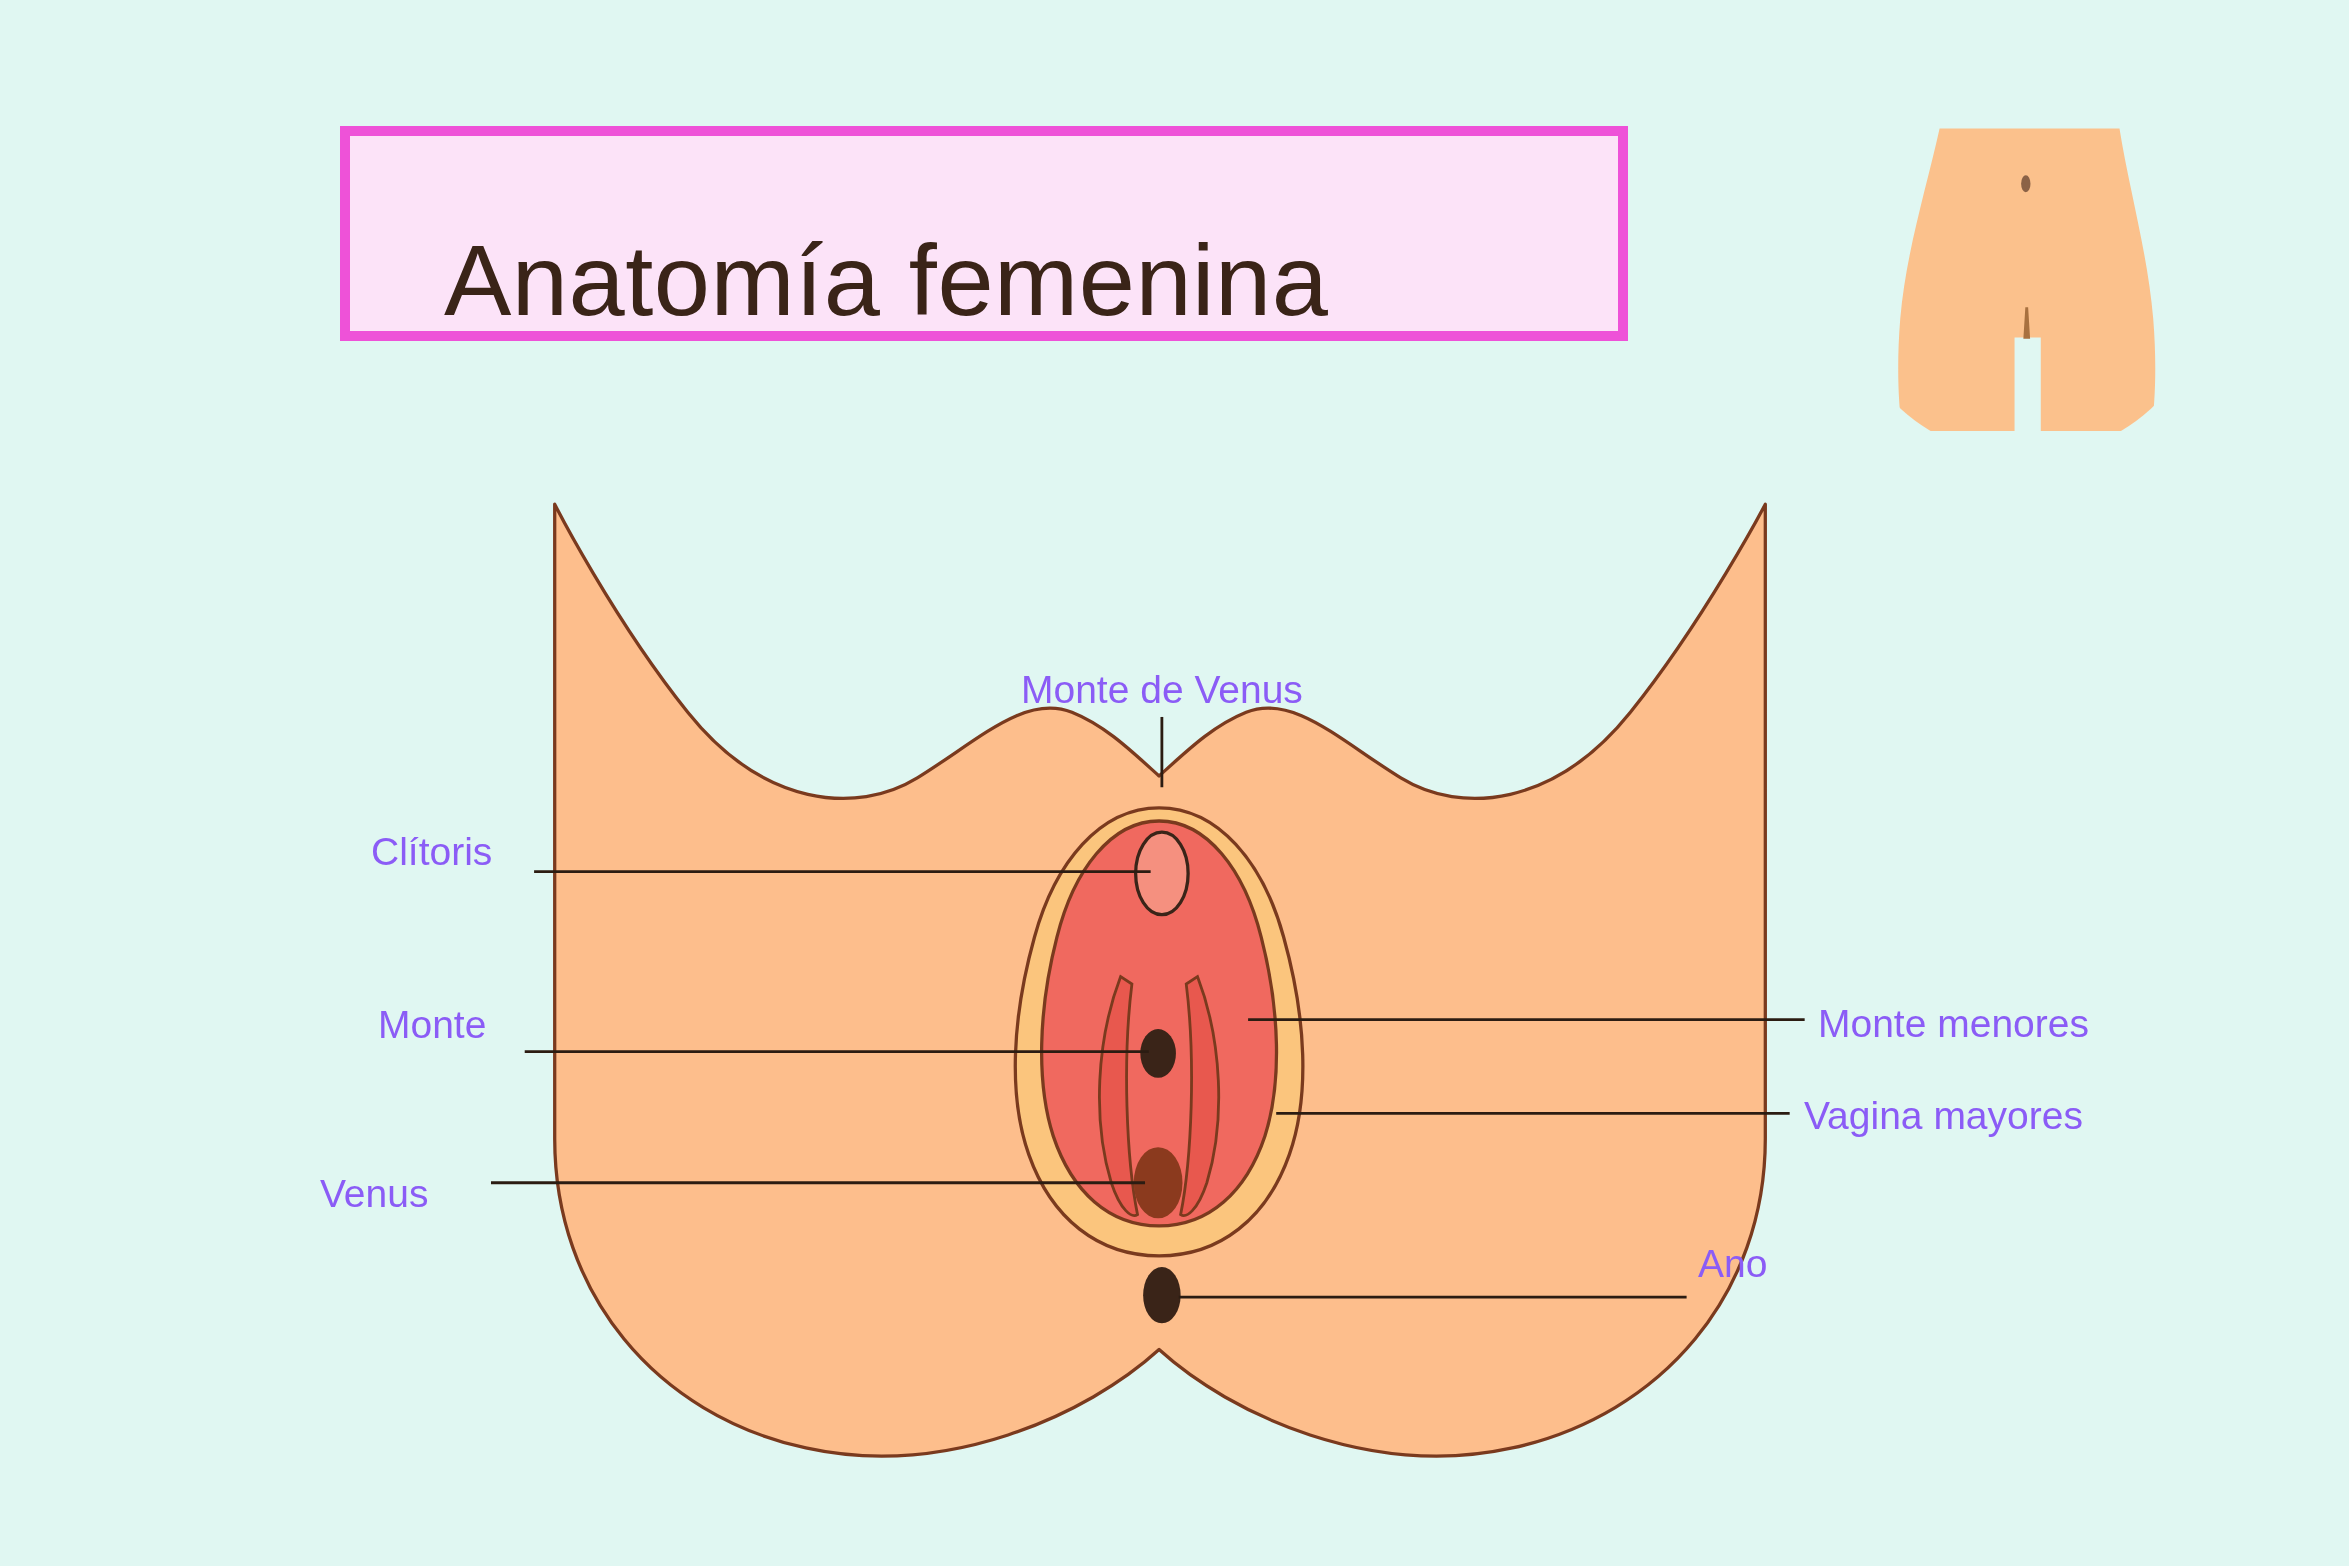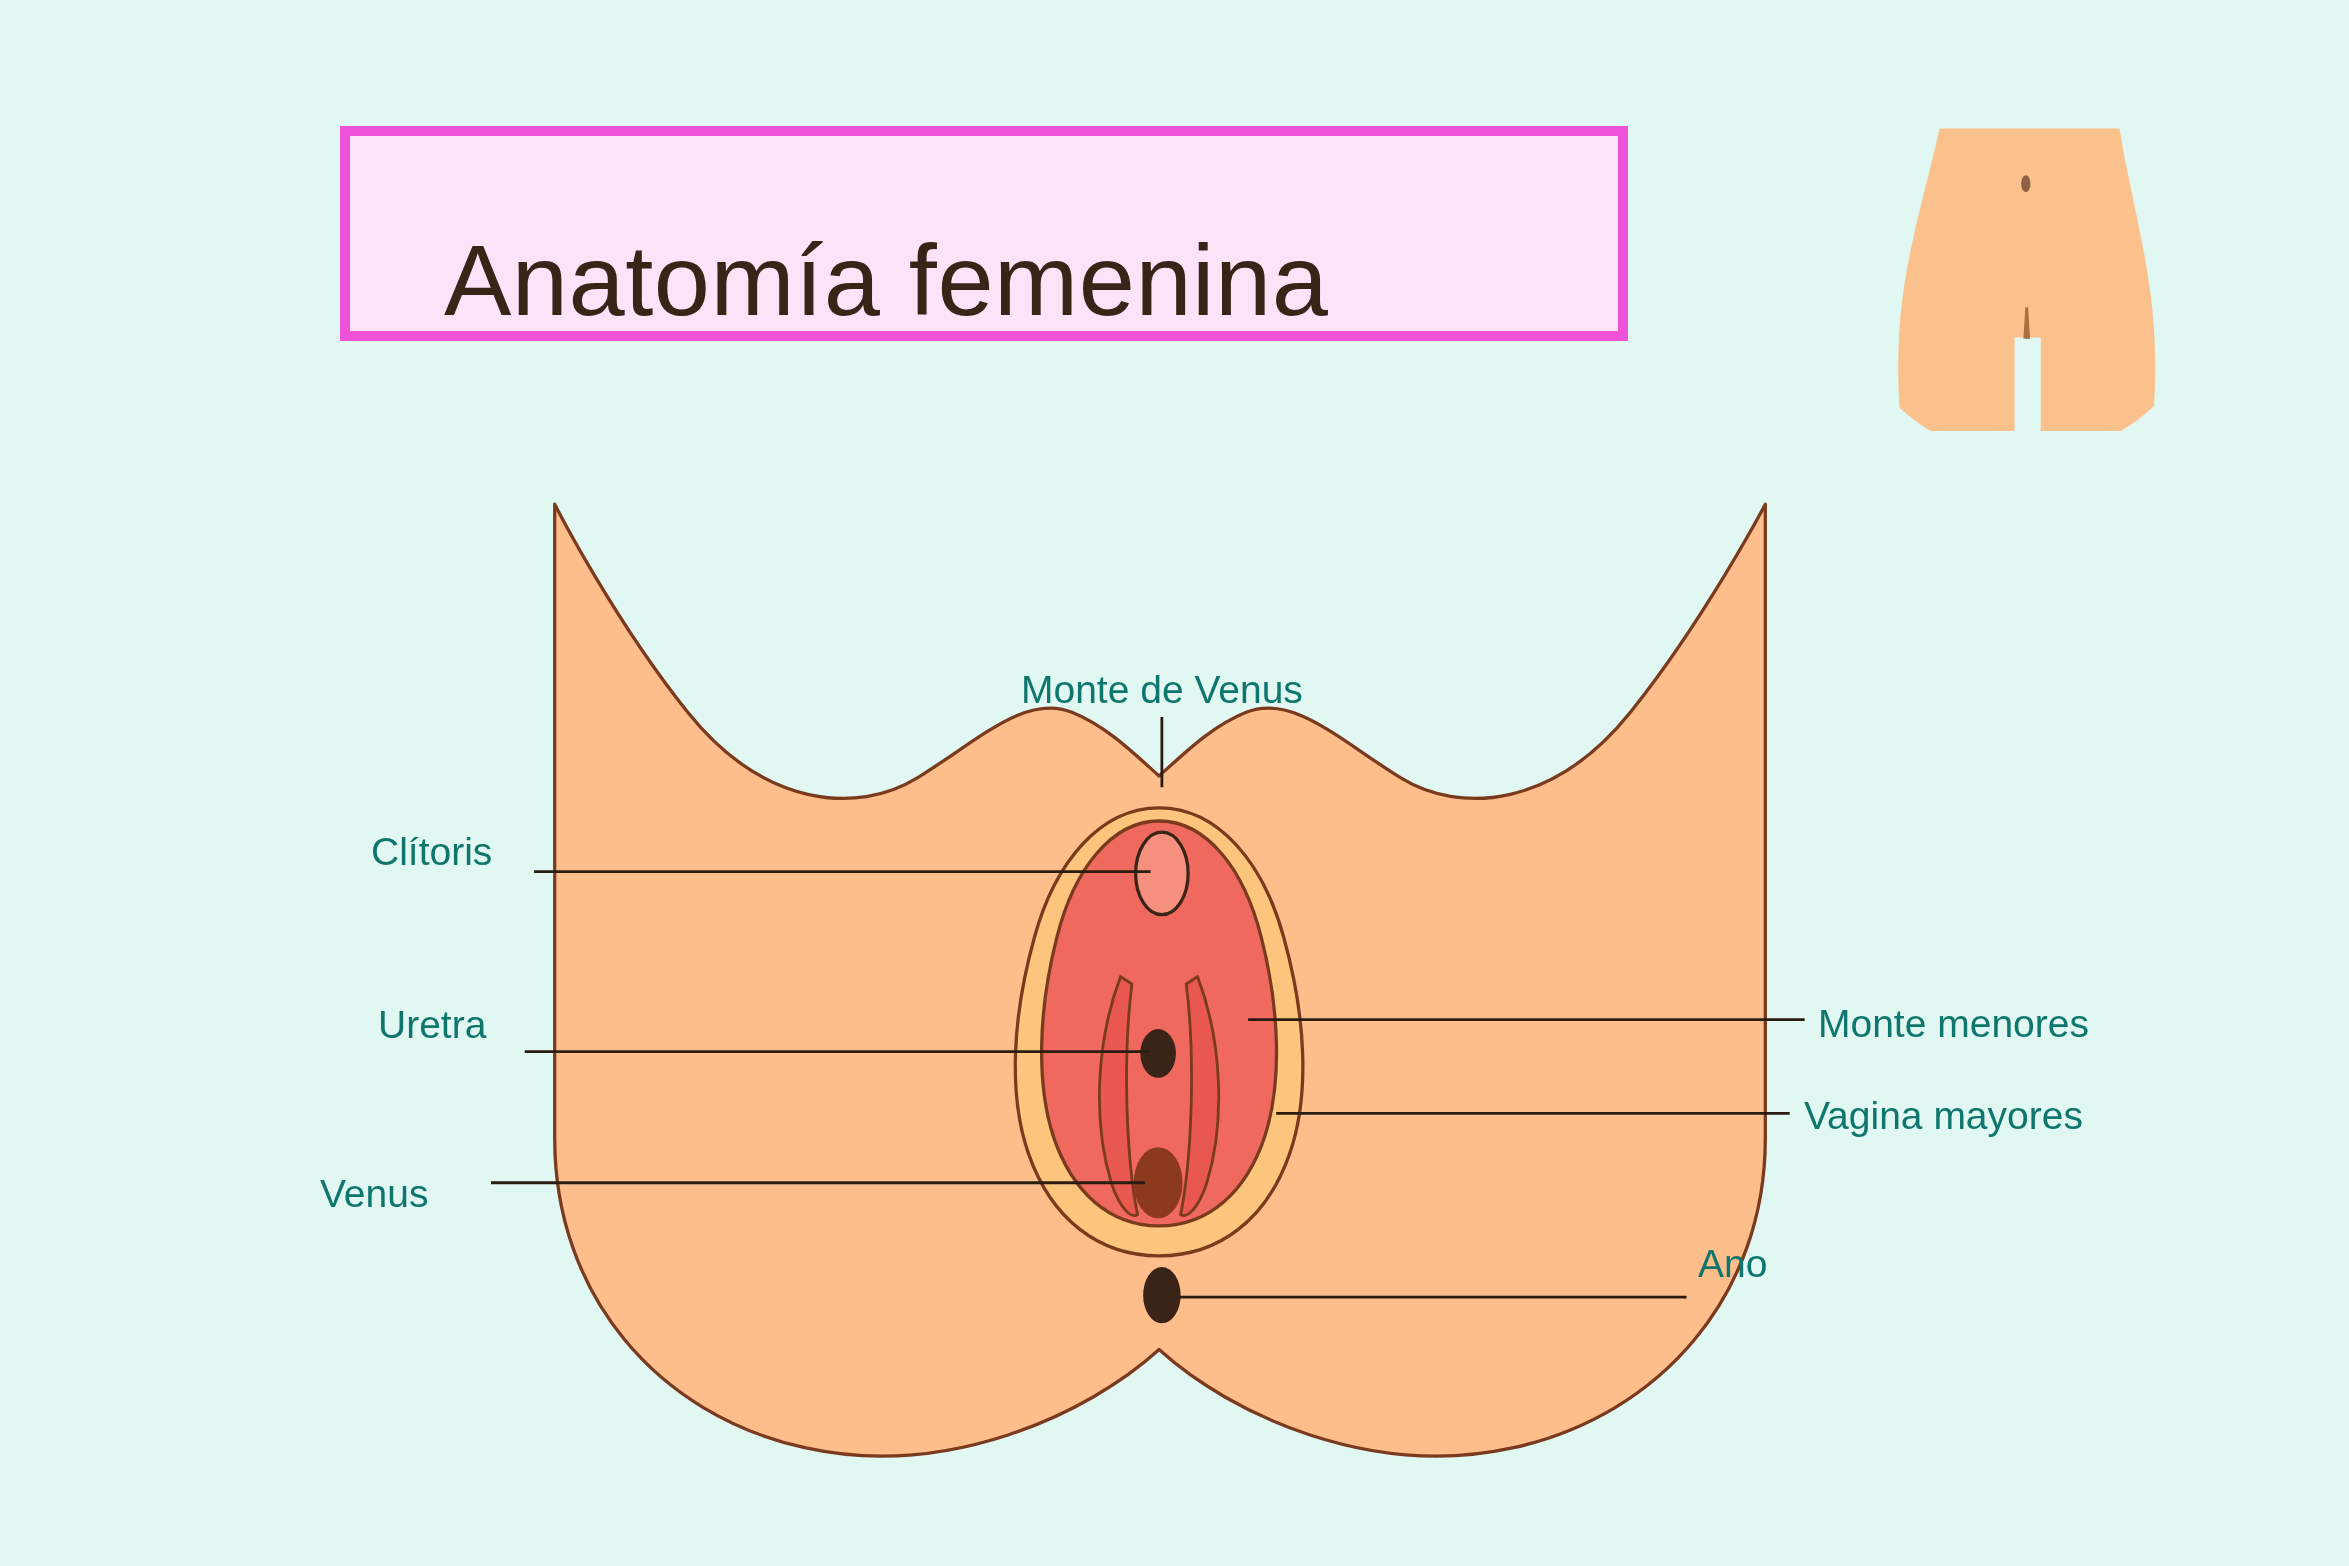--- a/index.html
+++ b/index.html
@@ -43,21 +43,21 @@
     font-size: 101px;
     line-height: 1;
     color: #3A2418;
     letter-spacing: 0.5px;
     white-space: nowrap;
   }
   
   .dlabel {
     position: absolute;
     font-size: 39px;
-    color: #0f766e;
+    color: #8b5cf6;
     white-space: nowrap;
     line-height: 1;
   }
   .dlabel.right-align {
     text-align: center;
   }
   #label-monte   { left: 1021px; top: 670px; }
   #label-clitoris{ left: 371px;  top: 832px; }
   #label-uretra  { left: 378px;  top: 1005px; }
   #label-vagina  { left: 320px;  top: 1174px; }
@@ -160,21 +160,21 @@
   </svg>
 
   <div id="title-banner">
     <div id="title-text">Anatomía femenina</div>
   </div>
 
   <div class="dlabel" id="label-monte">Monte de Venus</div>
 
   <div class="dlabel right-align" id="label-clitoris">Clítoris</div>
 
-  <div class="dlabel right-align" id="label-uretra">Uretra</div>
+  <div class="dlabel right-align" id="label-uretra">Monte</div>
 
   <div class="dlabel right-align" id="label-vagina">Venus</div>
 
   <div class="dlabel" id="label-labios-menores">Monte menores</div>
 
   <div class="dlabel" id="label-labios-mayores">Vagina mayores</div>
 
   <div class="dlabel" id="label-ano">Ano</div>
 
 </div>

